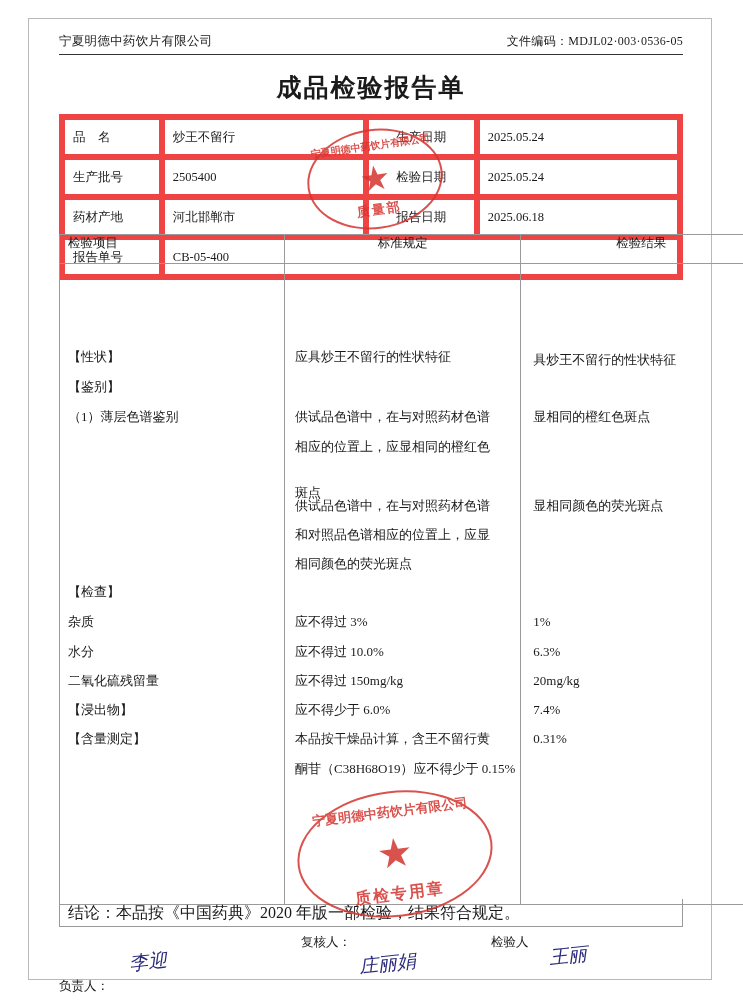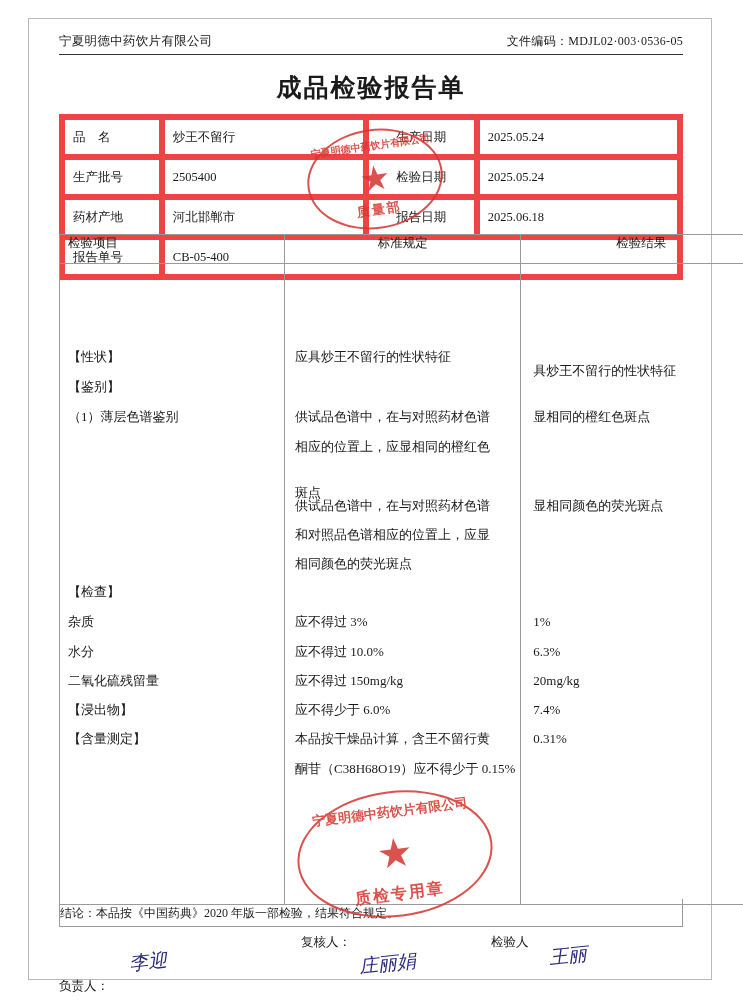--- a/index.html
+++ b/index.html
@@ -136,22 +136,22 @@
   .concl {
     position: absolute;
     left: 30px;
     top: 880px;
     width: 624px;
     border: 1px solid #9a9a9a;
     border-top: none;
     box-sizing: border-box;
     height: 28px;
     line-height: 28px;
-    padding-left: 0;
-    font-size: 12px;
+    padding-left: 8px;
+    font-size: 16px;
     white-space: nowrap;
   }
 
   .signrow {
     position: absolute;
     left: 30px;
     top: 915px;
     width: 624px;
     font-size: 12.5px;
   }
@@ -312,21 +312,21 @@
             <div class="ln" style="top:350px;">应不得过 3%</div>
             <div class="ln" style="top:380px;">应不得过 10.0%</div>
             <div class="ln" style="top:409px;">应不得过 150mg/kg</div>
             <div class="ln" style="top:438px;">应不得少于 6.0%</div>
             <div class="ln" style="top:467px;">本品按干燥品计算，含王不留行黄</div>
             <div class="ln" style="top:497px;">酮苷（C38H68O19）应不得少于 0.15%</div>
           </div>
         </td>
         <td class="col-c">
           <div class="cellwrap">
-            <div class="ln" style="top:99px;">具炒王不留行的性状特征</div>
+            <div class="ln" style="top:88px;">具炒王不留行的性状特征</div>
             <div class="ln" style="top:145px;">显相同的橙红色斑点</div>
             <div class="ln" style="top:234px;">显相同颜色的荧光斑点</div>
             <div class="ln" style="top:350px;">1%</div>
             <div class="ln" style="top:380px;">6.3%</div>
             <div class="ln" style="top:409px;">20mg/kg</div>
             <div class="ln" style="top:438px;">7.4%</div>
             <div class="ln" style="top:467px;">0.31%</div>
           </div>
         </td>
       </tr>

